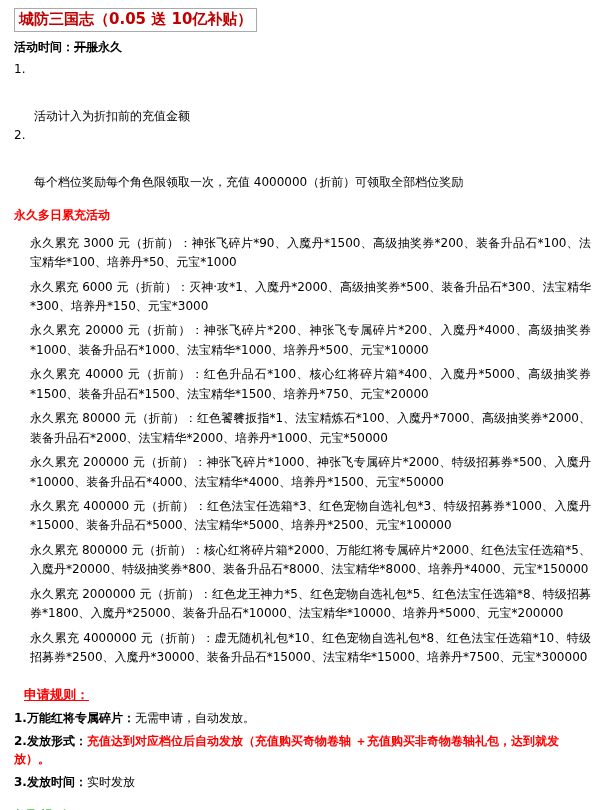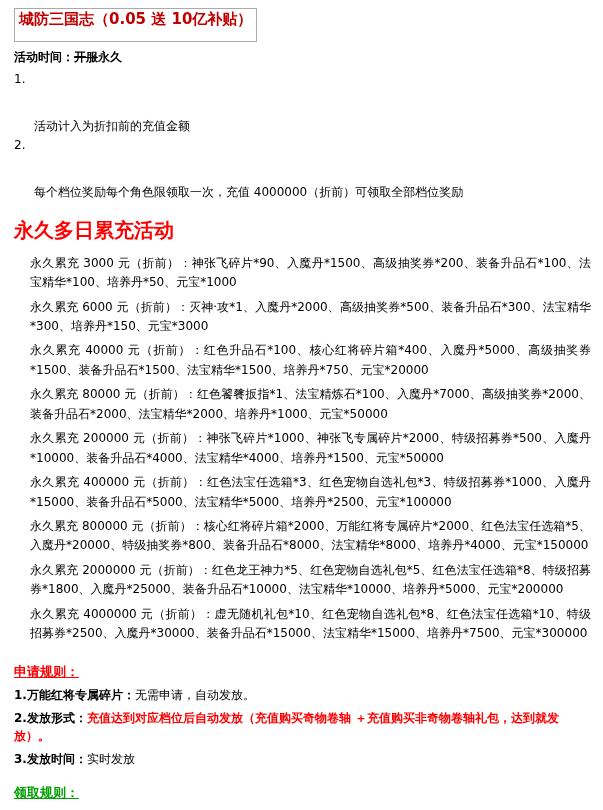--- a/index.html
+++ b/index.html
@@ -24,21 +24,21 @@
   }
   .title-row {
     padding: 8px 0 0 14px;
   }
   .main-title {
     display: inline-block;
     font-size: 15px;
     font-weight: bold;
     color: #c00000;
     border: 1px solid #aaaaaa;
-    padding: 2px 4px 13px 4px;
+    padding: 2px 4px 3px 4px;
     line-height: 1.1;
   }
   .sec-line {
     padding: 7px 0 0 14px;
     font-size: 12px;
     font-weight: bold;
   }
   .strike {
     text-decoration: line-through;
     text-align: center;
@@ -56,39 +56,40 @@
   .ol-num {
     width: 20px;
     flex: 0 0 20px;
   }
   .ol-text {
     flex: 1;
     margin-top: 47px;
   }
   .red-head {
     padding: 14px 0 0 14px;
-    font-size: 20px;
+    font-size: 12px;
     font-weight: bold;
     color: #ff0000;
   }
   .tier-list {
     padding: 10px 12px 0 30px;
   }
   .tier {
     font-size: 12px;
     line-height: 1.62;
     margin-bottom: 5px;
     text-align: justify;
   }
   .apply-head {
     padding: 14px 0 0 14px;
     font-size: 13px;
     font-weight: bold;
     color: #ff0000;
     text-decoration: underline;
+    margin-left: 10px;
   }
   .rule-line {
     padding: 5px 12px 0 14px;
     font-size: 12px;
     line-height: 1.5;
   }
   .rule-line b {
     font-weight: bold;
   }
   .hl {
@@ -137,20 +138,21 @@
       <span class="ol-num">2.</span>
       <span class="ol-text">每个档位奖励每个角色限领取一次，充值 4000000（折前）可领取全部档位奖励</span>
     </div>
   </div>
 
   <div class="red-head">永久多日累充活动</div>
 
   <div class="tier-list">
     <div class="tier">永久累充 3000 元（折前）：神张飞碎片*90、入魔丹*1500、高级抽奖券*200、装备升品石*100、法宝精华*100、培养丹*50、元宝*1000</div>
     <div class="tier">永久累充 6000 元（折前）：灭神·攻*1、入魔丹*2000、高级抽奖券*500、装备升品石*300、法宝精华*300、培养丹*150、元宝*3000</div>
+    <div class="tier">永久累充 20000 元（折前）：神张飞碎片*200、神张飞专属碎片*200、入魔丹*4000、高级抽奖券*1000、装备升品石*1000、法宝精华*1000、培养丹*500、元宝*10000</div>
     <div class="tier">永久累充 40000 元（折前）：红色升品石*100、核心红将碎片箱*400、入魔丹*5000、高级抽奖券*1500、装备升品石*1500、法宝精华*1500、培养丹*750、元宝*20000</div>
     <div class="tier">永久累充 80000 元（折前）：红色饕餮扳指*1、法宝精炼石*100、入魔丹*7000、高级抽奖券*2000、装备升品石*2000、法宝精华*2000、培养丹*1000、元宝*50000</div>
     <div class="tier">永久累充 200000 元（折前）：神张飞碎片*1000、神张飞专属碎片*2000、特级招募券*500、入魔丹*10000、装备升品石*4000、法宝精华*4000、培养丹*1500、元宝*50000</div>
     <div class="tier">永久累充 400000 元（折前）：红色法宝任选箱*3、红色宠物自选礼包*3、特级招募券*1000、入魔丹*15000、装备升品石*5000、法宝精华*5000、培养丹*2500、元宝*100000</div>
     <div class="tier">永久累充 800000 元（折前）：核心红将碎片箱*2000、万能红将专属碎片*2000、红色法宝任选箱*5、入魔丹*20000、特级抽奖券*800、装备升品石*8000、法宝精华*8000、培养丹*4000、元宝*150000</div>
     <div class="tier">永久累充 2000000 元（折前）：红色龙王神力*5、红色宠物自选礼包*5、红色法宝任选箱*8、特级招募券*1800、入魔丹*25000、装备升品石*10000、法宝精华*10000、培养丹*5000、元宝*200000</div>
     <div class="tier">永久累充 4000000 元（折前）：虚无随机礼包*10、红色宠物自选礼包*8、红色法宝任选箱*10、特级招募券*2500、入魔丹*30000、装备升品石*15000、法宝精华*15000、培养丹*7500、元宝*300000</div>
   </div>
 
   <div class="apply-head">申请规则：</div>

